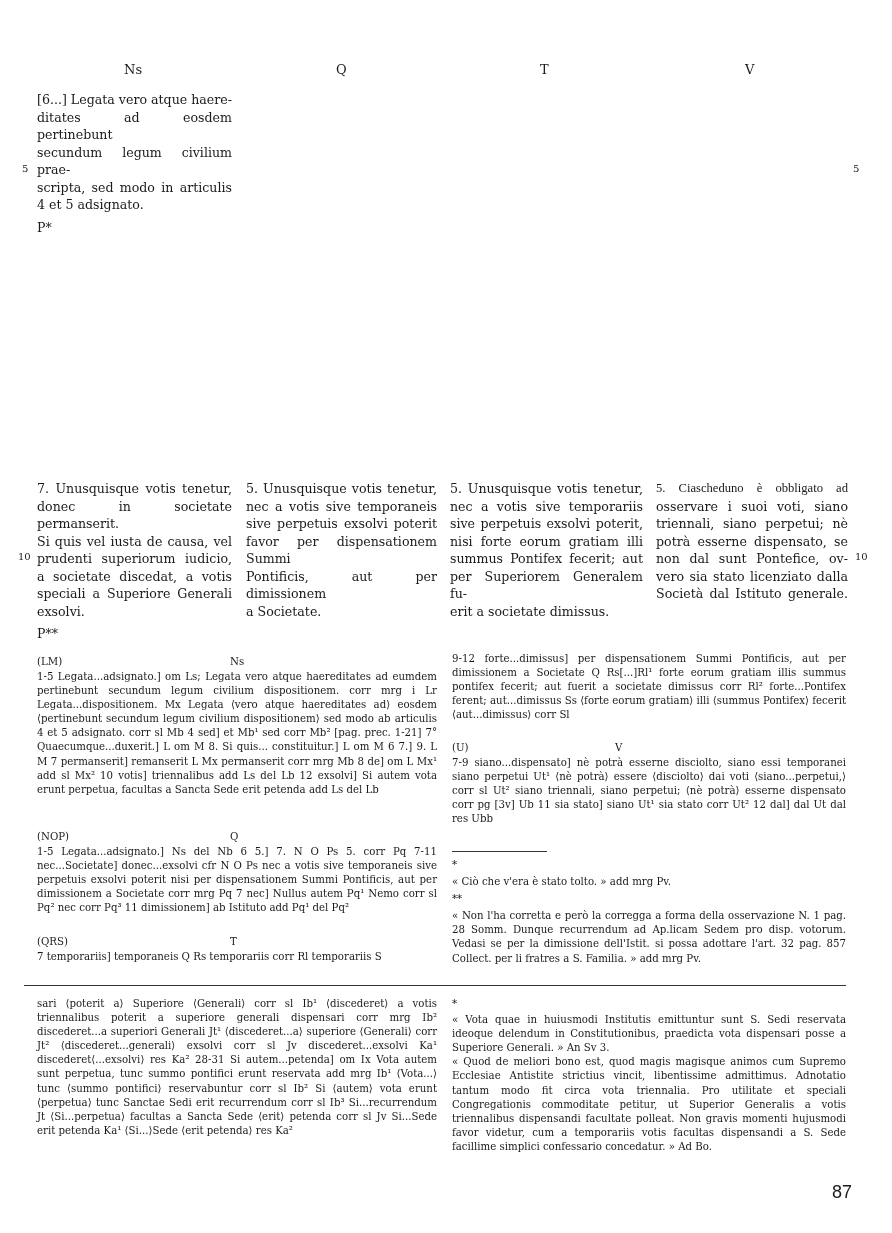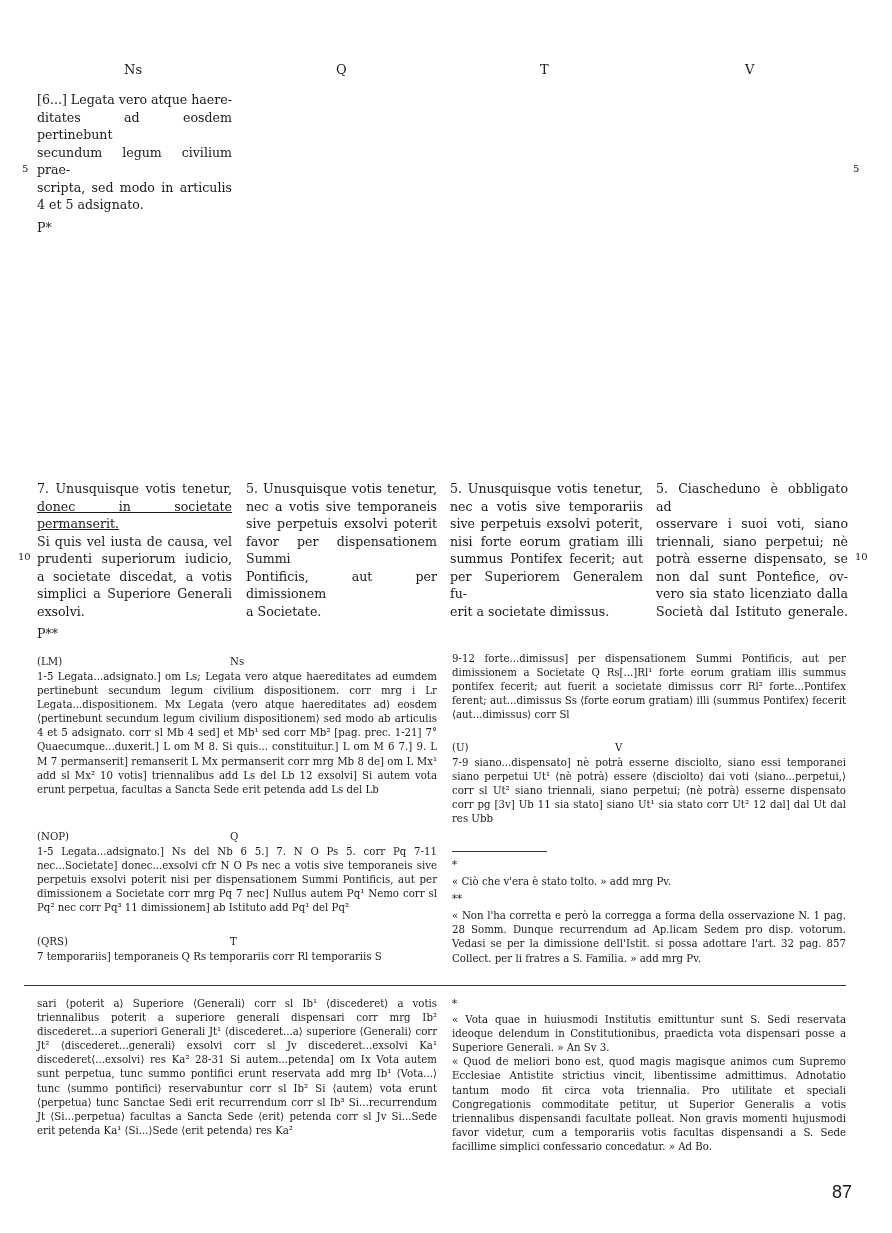--- a/index.html
+++ b/index.html
@@ -37,25 +37,25 @@
   <p style="text-align-last:justify;">secundum legum civilium prae-</p>
   <p style="text-align-last:justify;">scripta, sed modo in articulis</p>
   <p>4 et 5 adsignato.</p>
   <p class="mark" style="margin-top:5px;">P*</p>
 </div>
 <span class="lineno" style="left:22px; top:163px;">5</span>
 <span class="lineno" style="left:853px; top:163px;">5</span>
 
 <div class="col" style="left:37px; top:480px; width:195px;">
   <p style="text-align-last:justify;">7. Unusquisque votis tenetur,</p>
-  <p style="text-align-last:justify;text-decoration:underline;">donec in societate permanserit.</p>
+  <p style="text-align-last:justify;">donec in societate permanserit.</p>
   <p style="text-align-last:justify;">Si quis vel iusta de causa, vel</p>
   <p style="text-align-last:justify;">prudenti superiorum iudicio,</p>
   <p style="text-align-last:justify;">a societate discedat, a votis</p>
-  <p style="text-align-last:justify;">simplici a Superiore Generali</p>
+  <p style="text-align-last:justify;">speciali a Superiore Generali</p>
   <p>exsolvi.</p>
   <p class="mark" style="margin-top:5px;">P**</p>
 </div>
 <div class="col" style="left:246px; top:480px; width:191px;">
   <p style="text-align-last:justify;">5. Unusquisque votis tenetur,</p>
   <p style="text-align-last:justify;">nec a votis sive temporaneis</p>
   <p style="text-align-last:justify;">sive perpetuis exsolvi poterit</p>
   <p style="text-align-last:justify;">favor per dispensationem Summi</p>
   <p style="text-align-last:justify;">Pontificis, aut per dimissionem</p>
   <p>a Societate.</p>
@@ -63,21 +63,21 @@
 <div class="col" style="left:450px; top:480px; width:193px;">
   <p style="text-align-last:justify;">5. Unusquisque votis tenetur,</p>
   <p style="text-align-last:justify;">nec a votis sive temporariis</p>
   <p style="text-align-last:justify;">sive perpetuis exsolvi poterit,</p>
   <p style="text-align-last:justify;">nisi forte eorum gratiam illi</p>
   <p style="text-align-last:justify;">summus Pontifex fecerit; aut</p>
   <p style="text-align-last:justify;">per Superiorem Generalem fu-</p>
   <p>erit a societate dimissus.</p>
 </div>
 <div class="col" style="left:656px; top:480px; width:192px;">
-  <p style="text-align-last:justify;">5. Ciascheduno è obbligato ad</p>
+  <p style="text-align-last:justify;font-family:Liberation Serif, serif;">5. Ciascheduno è obbligato ad</p>
   <p style="text-align-last:justify;">osservare i suoi voti, siano</p>
   <p style="text-align-last:justify;">triennali, siano perpetui; nè</p>
   <p style="text-align-last:justify;">potrà esserne dispensato, se</p>
   <p style="text-align-last:justify;">non dal sunt Pontefice, ov-</p>
   <p style="text-align-last:justify;">vero sia stato licenziato dalla</p>
   <p style="text-align-last:justify;">Società dal Istituto generale.</p>
 </div>
 <span class="lineno" style="left:18px; top:551px;">10</span>
 <span class="lineno" style="left:855px; top:551px;">10</span>
 

